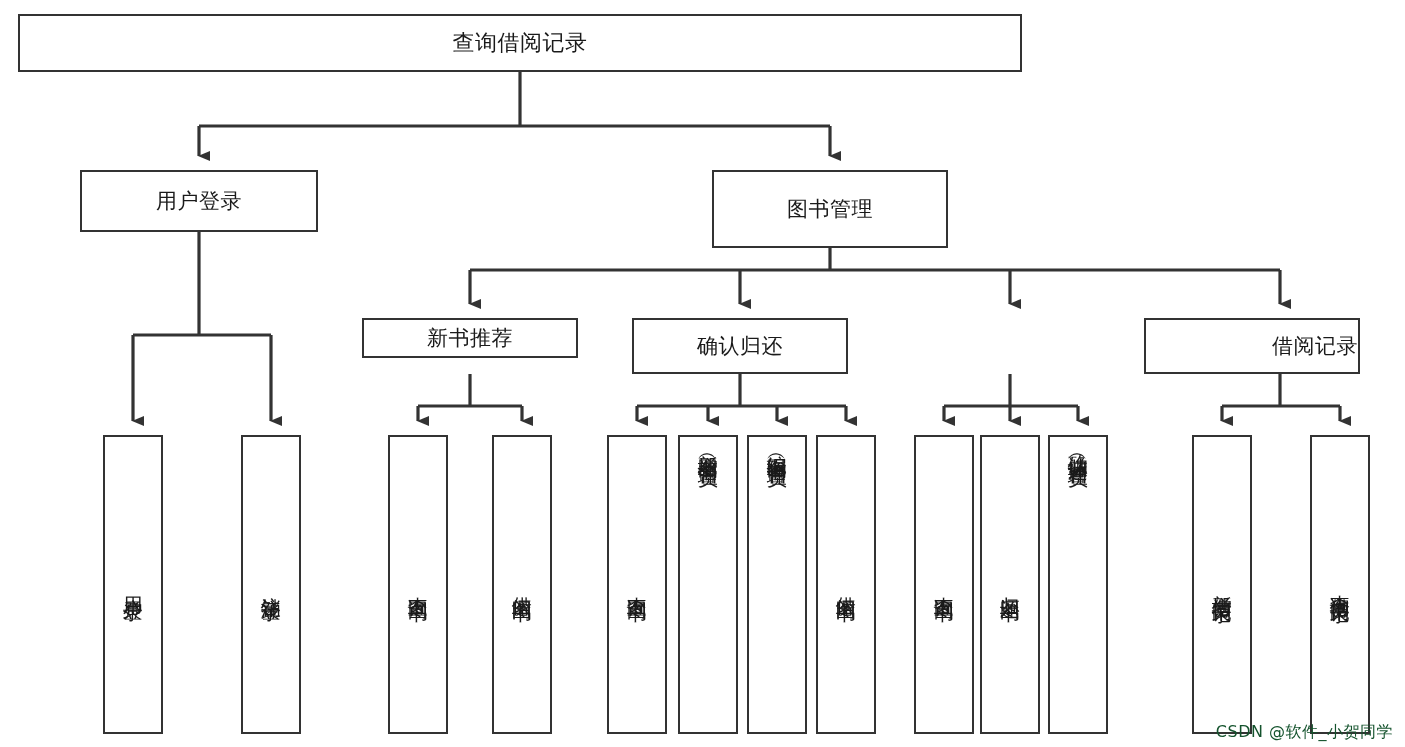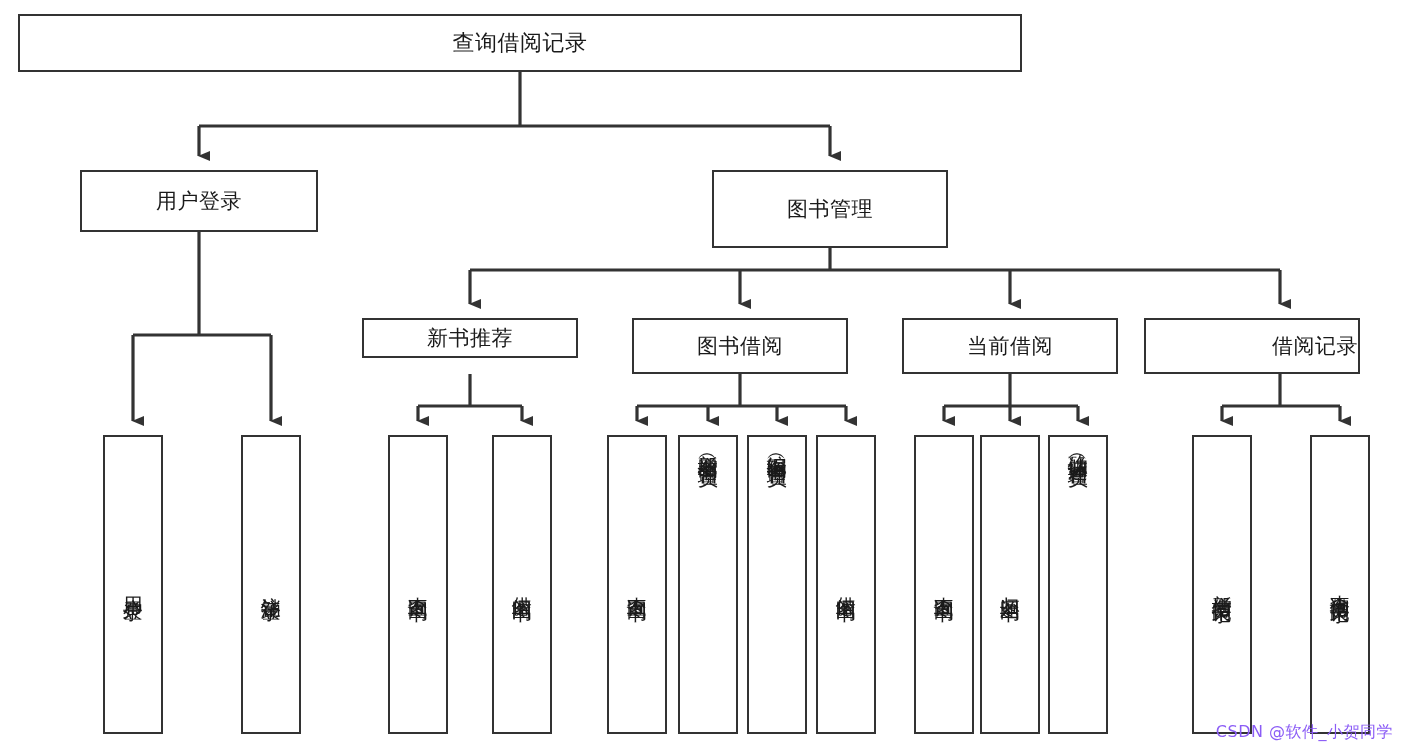--- a/index.html
+++ b/index.html
@@ -65,21 +65,21 @@
   }
   .node.vert.center-text {
     align-items: center;
     padding-top: 0;
   }
   #watermark {
     position: absolute;
     right: 12px;
     bottom: 4px;
     font-size: 16px;
-    color: #8b5cf6;
+    color: #14532d;
     letter-spacing: 0.5px;
     white-space: nowrap;
     pointer-events: none;
   }
 </style>
 </head>
 <body>
 
 <div id="diagram-root">
 
@@ -143,26 +143,23 @@
 
   <div class="node horiz" style="left:712px; top:170px; width:236px; height:78px;">
     <span class="node-label">图书管理</span>
   </div>
 
   <div class="node horiz" style="left:362px; top:318px; width:216px; height:40px;">
     <span class="node-label">新书推荐</span>
   </div>
 
   <div class="node horiz" style="left:632px; top:318px; width:216px; height:56px;">
-    <span class="node-label">图书借阅</span>
-  </div>
-
-  <div class="node horiz" style="left:902px; top:318px; width:216px; height:56px;">
-    <span class="node-label">当前借阅</span>
-  </div>
+    <span class="node-label">确认归还</span>
+  </div>
+
 
   <div class="node horiz" style="left:1144px; top:318px; width:216px; height:56px;justify-content:flex-end;">
     <span class="node-label">借阅记录</span>
   </div>
 
   <div class="node vert center-text" style="left:103px; top:435px; width:60px; height:299px;">
     <span class="node-label">用户登录</span>
   </div>
 
   <div class="node vert center-text" style="left:241px; top:435px; width:60px; height:299px;">

